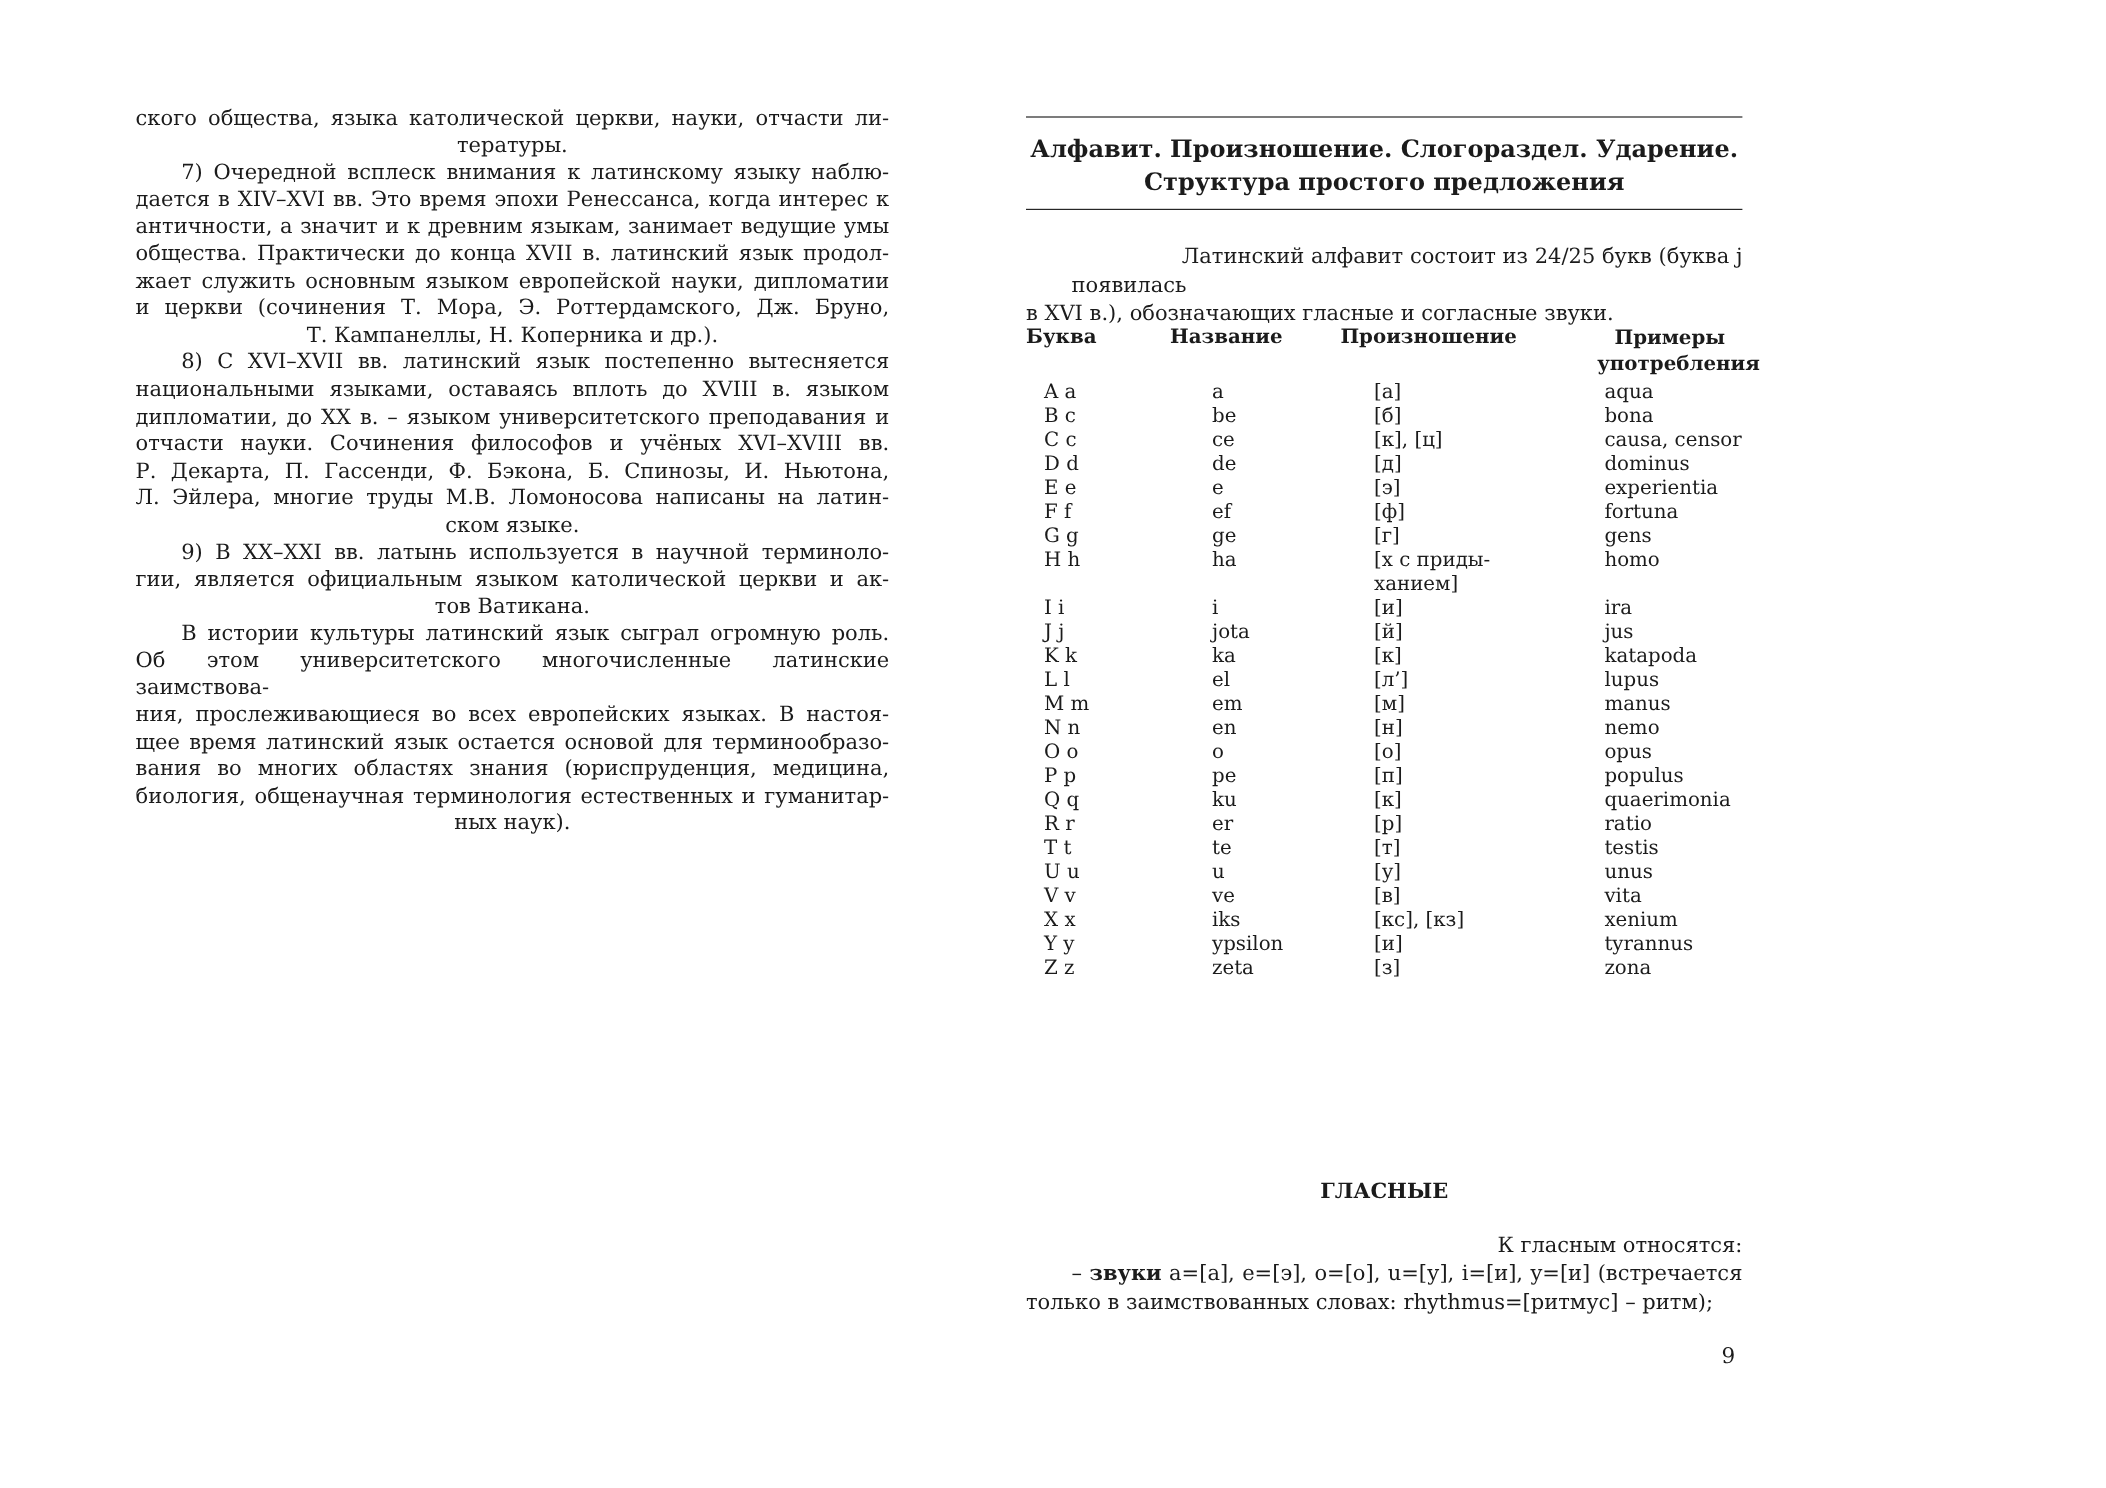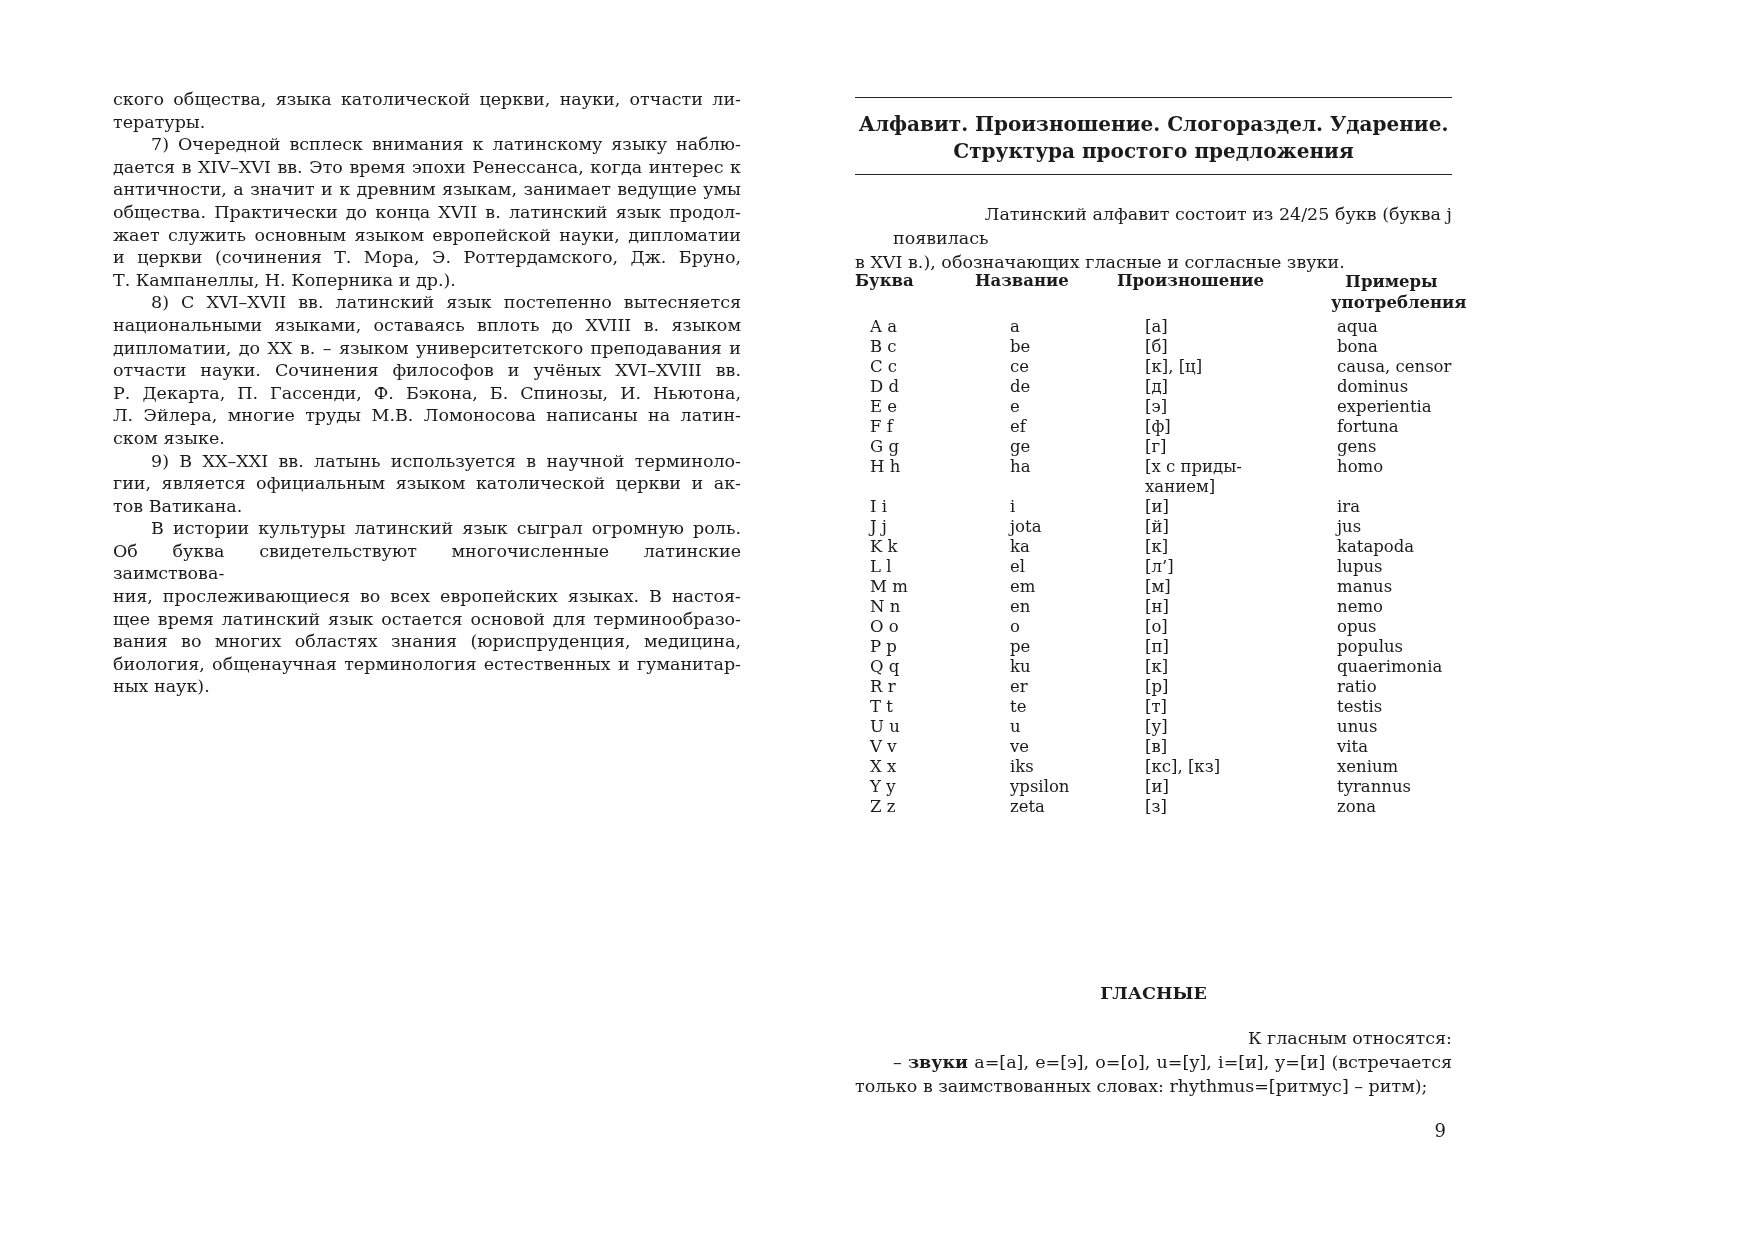--- a/index.html
+++ b/index.html
@@ -1,21 +1,21 @@
 <!DOCTYPE html>
 <html><head>
 <meta charset="utf-8">
 <style>
   html,body{margin:0;padding:0;background:#ffffff;}
   .canvas{position:relative;width:1755px;height:1240px;background:#ffffff;
           font-family:"DejaVu Serif","Liberation Serif",serif;color:#1b1b1b;overflow:hidden;}
 
   
   .left-page{position:absolute;left:113px;top:88px;width:628px;}
-  .left-page .line{font-size:17.5px;line-height:22.6px;white-space:normal;}
+  .left-page .line{font-size:17.5px;line-height:22.6px;white-space:normal;text-align:center;}
 
   .line{text-align:left;}
   .line.jl{text-align:justify;text-align-last:justify;}
   .line.ind{padding-left:38px;text-align:right;}
   .para{margin:0;}
   .b{font-weight:700;}
   .i{}
 
   
   .right-page{position:absolute;left:855px;top:90px;width:597px;height:1100px;}
@@ -75,21 +75,21 @@
           <div class="line jl">Л. Эйлера, многие труды М.В. Ломоносова написаны на латин-</div>
           <div class="line">ском языке.</div>
         </div>
         <div class="para">
           <div class="line jl ind">9) В XX–XXI вв. латынь используется в научной терминоло-</div>
           <div class="line jl">гии, является официальным языком католической церкви и ак-</div>
           <div class="line">тов Ватикана.</div>
         </div>
         <div class="para">
           <div class="line jl ind">В истории культуры латинский язык сыграл огромную роль.</div>
-          <div class="line jl">Об буква свидетельствуют многочисленные латинские заимствова-</div>
+          <div class="line jl">Об этом университетского многочисленные латинские заимствова-</div>
           <div class="line jl">ния, прослеживающиеся во всех европейских языках. В настоя-</div>
           <div class="line jl">щее время латинский язык остается основой для терминообразо-</div>
           <div class="line jl">вания во многих областях знания (юриспруденция, медицина,</div>
           <div class="line jl">биология, общенаучная терминология естественных и гуманитар-</div>
           <div class="line">ных наук).</div>
         </div>
       </div>
   </div>
 
   <div class="right-page">

